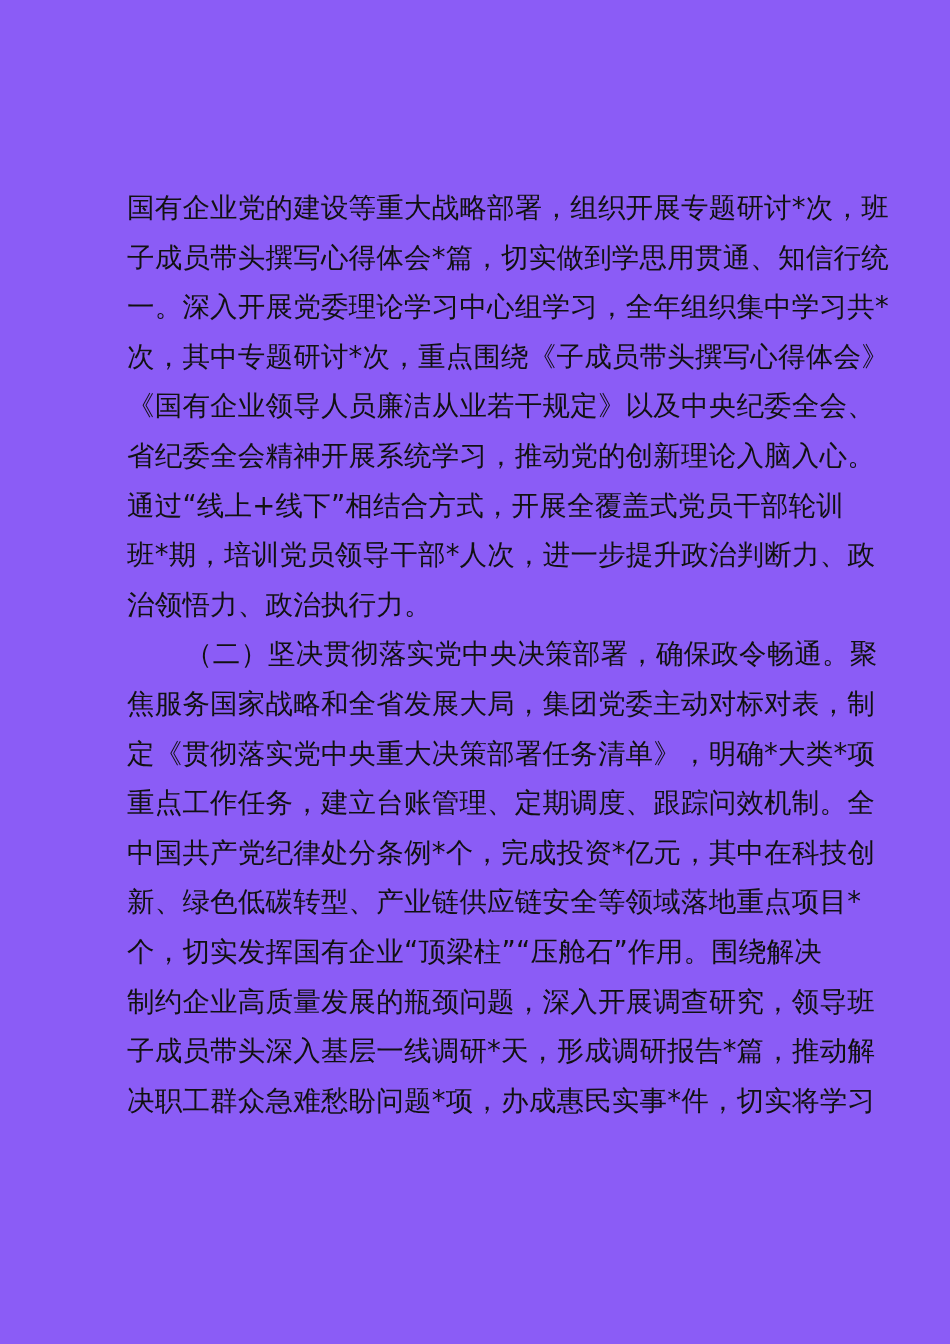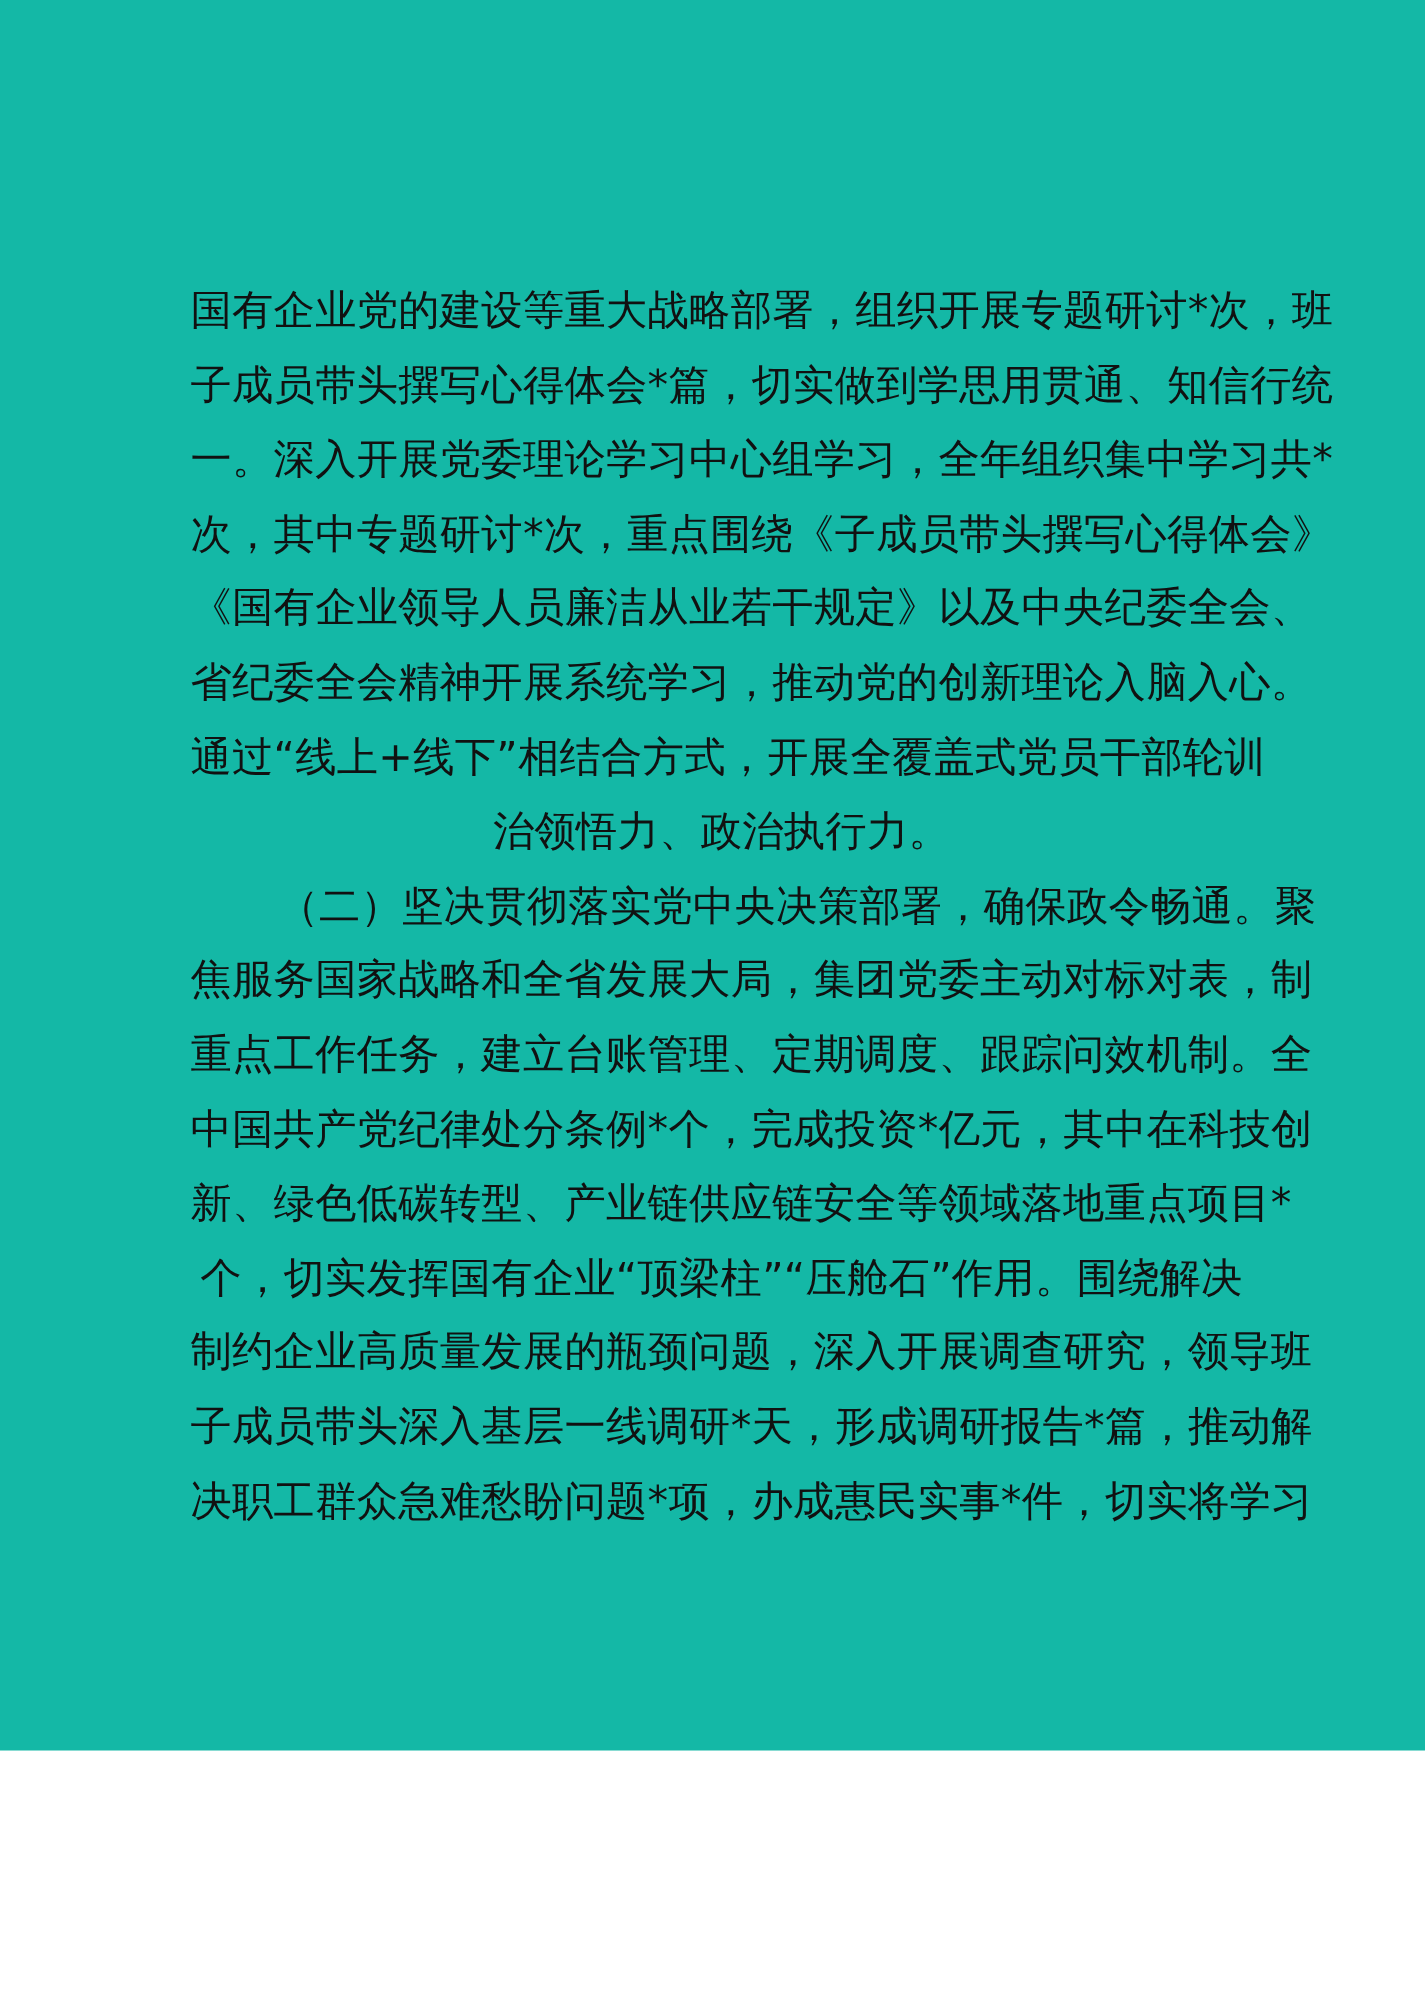--- a/index.html
+++ b/index.html
@@ -13,23 +13,22 @@
       position: relative;
       overflow: hidden;
       font-family: "DejaVu Sans", "Liberation Sans", sans-serif;
       color: #111111;
     }
     .page {
       position: absolute;
       left: 0;
       top: 0;
       width: 950px;
-      height: 1167px;
-      background: #14b8a6;
-      text-align: center;
+      height: 1344px;
+      background: #8b5cf6;
     }
     .body-text {
       position: absolute;
       left: 127px;
       top: 183px;
       width: 708px;
     }
     .line {
       height: 49.6px;
       line-height: 49.6px;
@@ -49,26 +48,28 @@
 
 <div class="page">
   <div class="body-text">
     <div class="line">国有企业党的建设等重大战略部署，组织开展专题研讨*次，班</div>
     <div class="line">子成员带头撰写心得体会*篇，切实做到学思用贯通、知信行统</div>
     <div class="line">一。深入开展党委理论学习中心组学习，全年组织集中学习共*</div>
     <div class="line">次，其中专题研讨*次，重点围绕《子成员带头撰写心得体会》</div>
     <div class="line">《国有企业领导人员廉洁从业若干规定》以及中央纪委全会、</div>
     <div class="line">省纪委全会精神开展系统学习，推动党的创新理论入脑入心。</div>
     <div class="line">通过“线上+线下”相结合方式，开展全覆盖式党员干部轮训</div>
+    <div class="line">班*期，培训党员领导干部*人次，进一步提升政治判断力、政</div>
     <div class="line">治领悟力、政治执行力。</div>
 
     <div class="line indent">
       <span class="bold">（二）坚决贯彻落实党中央决策部署，确保政令畅通。</span><span>聚</span>
     </div>
     <div class="line">焦服务国家战略和全省发展大局，集团党委主动对标对表，制</div>
+    <div class="line">定《贯彻落实党中央重大决策部署任务清单》，明确*大类*项</div>
     <div class="line">重点工作任务，建立台账管理、定期调度、跟踪问效机制。全</div>
     <div class="line">中国共产党纪律处分条例*个，完成投资*亿元，其中在科技创</div>
     <div class="line">新、绿色低碳转型、产业链供应链安全等领域落地重点项目*</div>
     <div class="line">个，切实发挥国有企业“顶梁柱”“压舱石”作用。围绕解决</div>
     <div class="line">制约企业高质量发展的瓶颈问题，深入开展调查研究，领导班</div>
     <div class="line">子成员带头深入基层一线调研*天，形成调研报告*篇，推动解</div>
     <div class="line">决职工群众急难愁盼问题*项，办成惠民实事*件，切实将学习</div>
   </div>
 </div>
 

